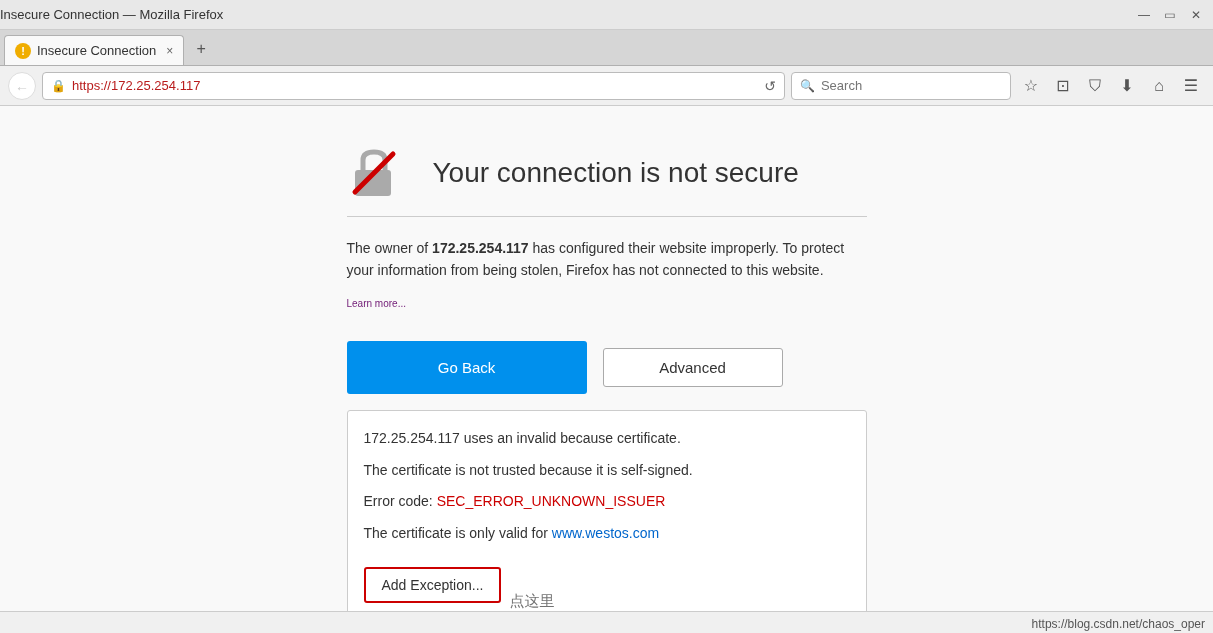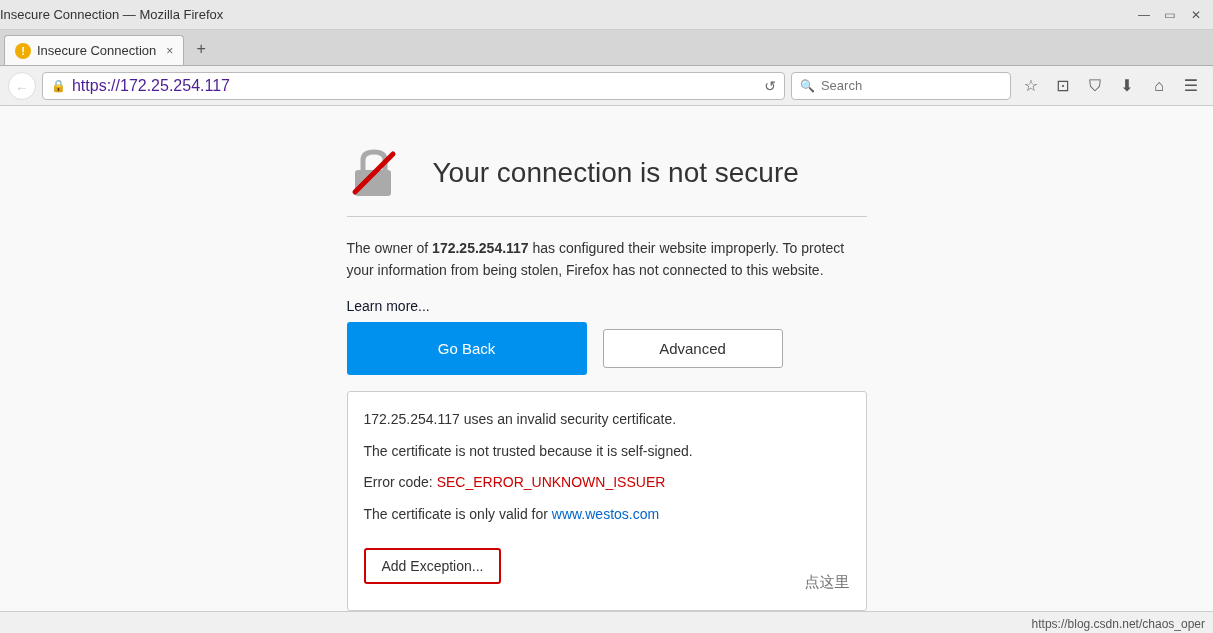--- a/index.html
+++ b/index.html
@@ -138,22 +138,22 @@
       padding: 0 8px;
       gap: 6px;
       font-size: 13px;
     }
     .address-bar-lock {
       color: #888;
       font-size: 12px;
     }
     .address-bar-url {
       flex: 1;
-      color: #4c1d95;
-      font-size: 16px;
+      color: #b91c1c;
+      font-size: 13px;
     }
     .address-bar-reload {
       color: #666;
       font-size: 14px;
       cursor: pointer;
     }
     .search-bar {
       width: 220px;
       height: 28px;
       border: 1px solid #bbb;
@@ -225,25 +225,25 @@
     .error-body {
       font-size: 14px;
       line-height: 1.6;
       color: #333;
       margin-bottom: 16px;
     }
     .error-body strong {
       font-weight: bold;
     }
     .learn-more {
-      color: #0f172a;
+      color: #701a75;
       text-decoration: none;
-      font-size: 14px;
+      font-size: 10px;
       display: block;
-      margin-bottom: 8px;
+      margin-bottom: 32px;
     }
     .button-row {
       display: flex;
       align-items: center;
       gap: 16px;
       margin-bottom: 16px;
     }
     .go-back-btn {
       background: #0090ed;
       color: white;
@@ -287,23 +287,22 @@
     .error-code {
       color: #333;
     }
     .error-code-link {
       color: #cc0000;
       text-decoration: none;
     }
     .exception-row {
       display: flex;
       align-items: center;
-      gap: 16px;
+      gap: 8px;
       margin-top: 10px;
-      justify-content: space-between;
     }
     .add-exception-btn {
       background: white;
       color: #333;
       border: 2px solid #cc0000;
       border-radius: 3px;
       padding: 8px 16px;
       font-size: 14px;
       cursor: pointer;
     }
@@ -398,21 +397,21 @@
     </p>
 
     <a href="#" class="learn-more">Learn more...</a>
 
     <div class="button-row">
       <button class="go-back-btn">Go Back</button>
       <button class="advanced-btn">Advanced</button>
     </div>
 
     <div class="details-box">
-      <p>172.25.254.117 uses an invalid security certificate.</p>
+      <p>172.25.254.117 uses an invalid because certificate.</p>
       <p>The certificate is not trusted because it is self-signed.</p>
       <p>
         <span class="error-code">Error code: </span><a href="#" class="error-code-link">SEC_ERROR_UNKNOWN_ISSUER</a>
       </p>
       <p>
         <span>The certificate is only valid for </span><a href="#" class="details-link">www.westos.com</a>
       </p>
       <div class="exception-row">
         <button class="add-exception-btn">Add Exception...</button>
         <span class="click-here-text">点这里</span>

